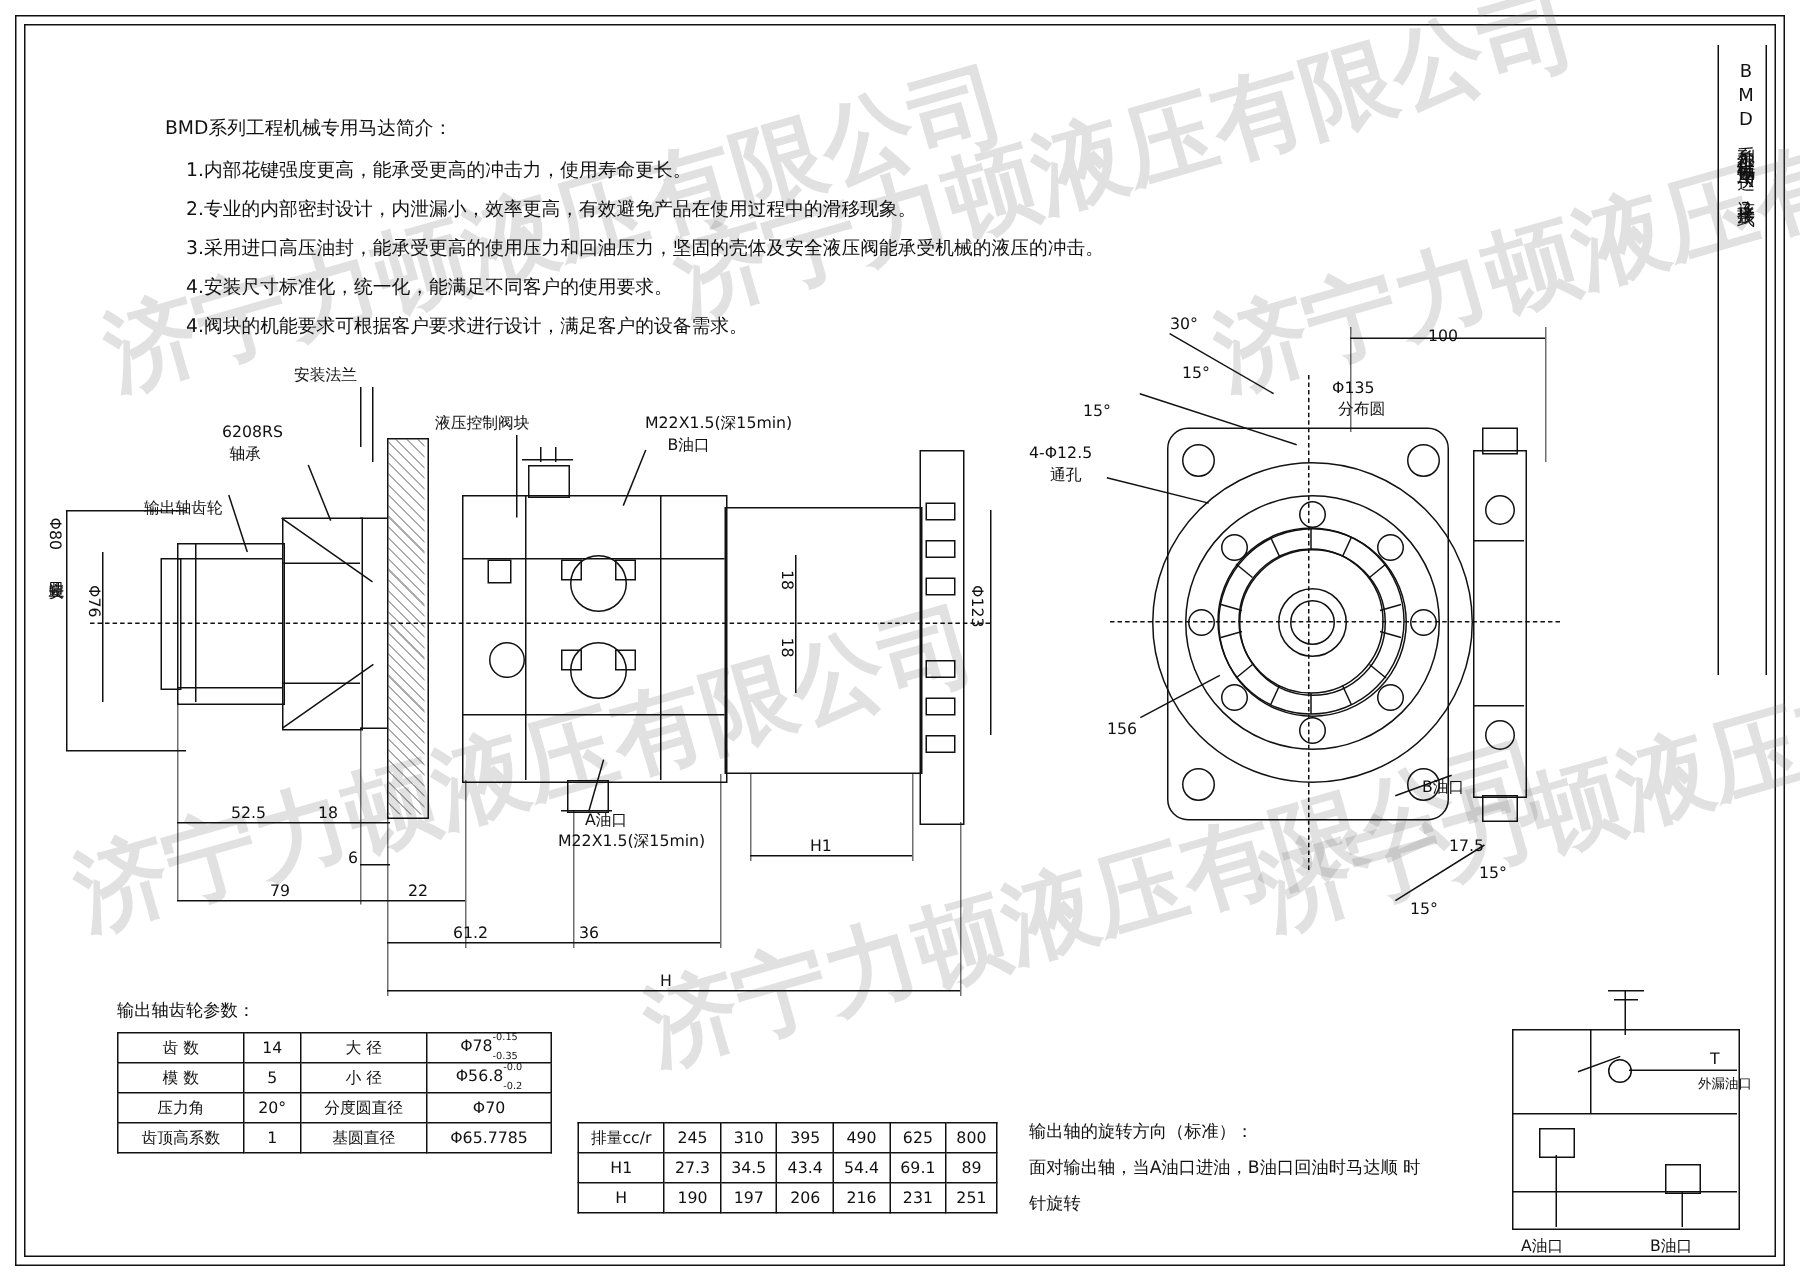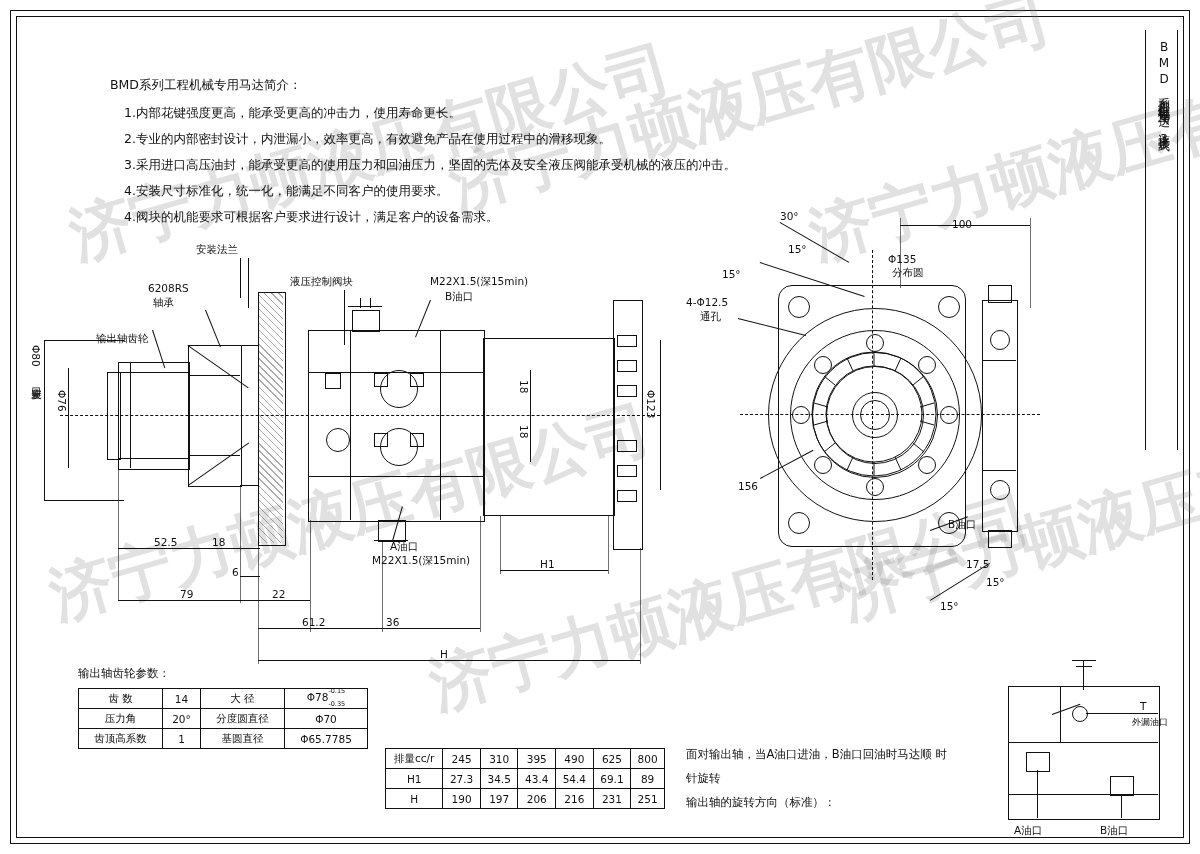--- a/index.html
+++ b/index.html
@@ -289,20 +289,26 @@
   <div class="caption" style="left:78px;top:666px;">输出轴齿轮参数：</div>
   <table style="left:78px;top:688px;width:290px;" class="tbl-left">
     <tbody>
       <tr>
         <td>齿 数</td>
         <td>14</td>
         <td>大 径</td>
         <td><span>Φ78</span><span class="frac"><sup>-0.15</sup><br><sub>-0.35</sub></span></td>
       </tr>
       <tr>
+        <td>模 数</td>
+        <td>5</td>
+        <td>小 径</td>
+        <td><span>Φ56.8</span><span class="frac"><sup>-0.0</sup><br><sub>-0.2</sub></span></td>
+      </tr>
+      <tr>
         <td>压力角</td>
         <td>20°</td>
         <td>分度圆直径</td>
         <td>Φ70</td>
       </tr>
       <tr>
         <td>齿顶高系数</td>
         <td>1</td>
         <td>基圆直径</td>
         <td>Φ65.7785</td>
@@ -336,22 +342,22 @@
         <td>197</td>
         <td>206</td>
         <td>216</td>
         <td>231</td>
         <td>251</td>
       </tr>
     </tbody>
   </table>
 
   <div class="note" style="left:686px;top:742px;width:270px;">
+    <div>输出轴的旋转方向（标准）：</div>
     <div>面对输出轴，当A油口进油，B油口回油时马达顺 时针旋转</div>
-    <div>输出轴的旋转方向（标准）：</div>
   </div>
 
   <div>
     <div class="box" style="left:1008px;top:686px;width:150px;height:132px;"></div>
     <div class="ln h" style="left:1008px;top:742px;width:150px;"></div>
     <div class="ln v" style="left:1060px;top:686px;height:56px;"></div>
     <div class="ln v" style="left:1083px;top:660px;height:30px;"></div>
     <div class="ln" style="left:1072px;top:660px;width:24px;height:1px;background:#111;"></div>
     <div class="ln" style="left:1076px;top:666px;width:16px;height:1px;background:#111;"></div>
     <div class="circ" style="left:1072px;top:706px;width:14px;height:14px;"></div>

